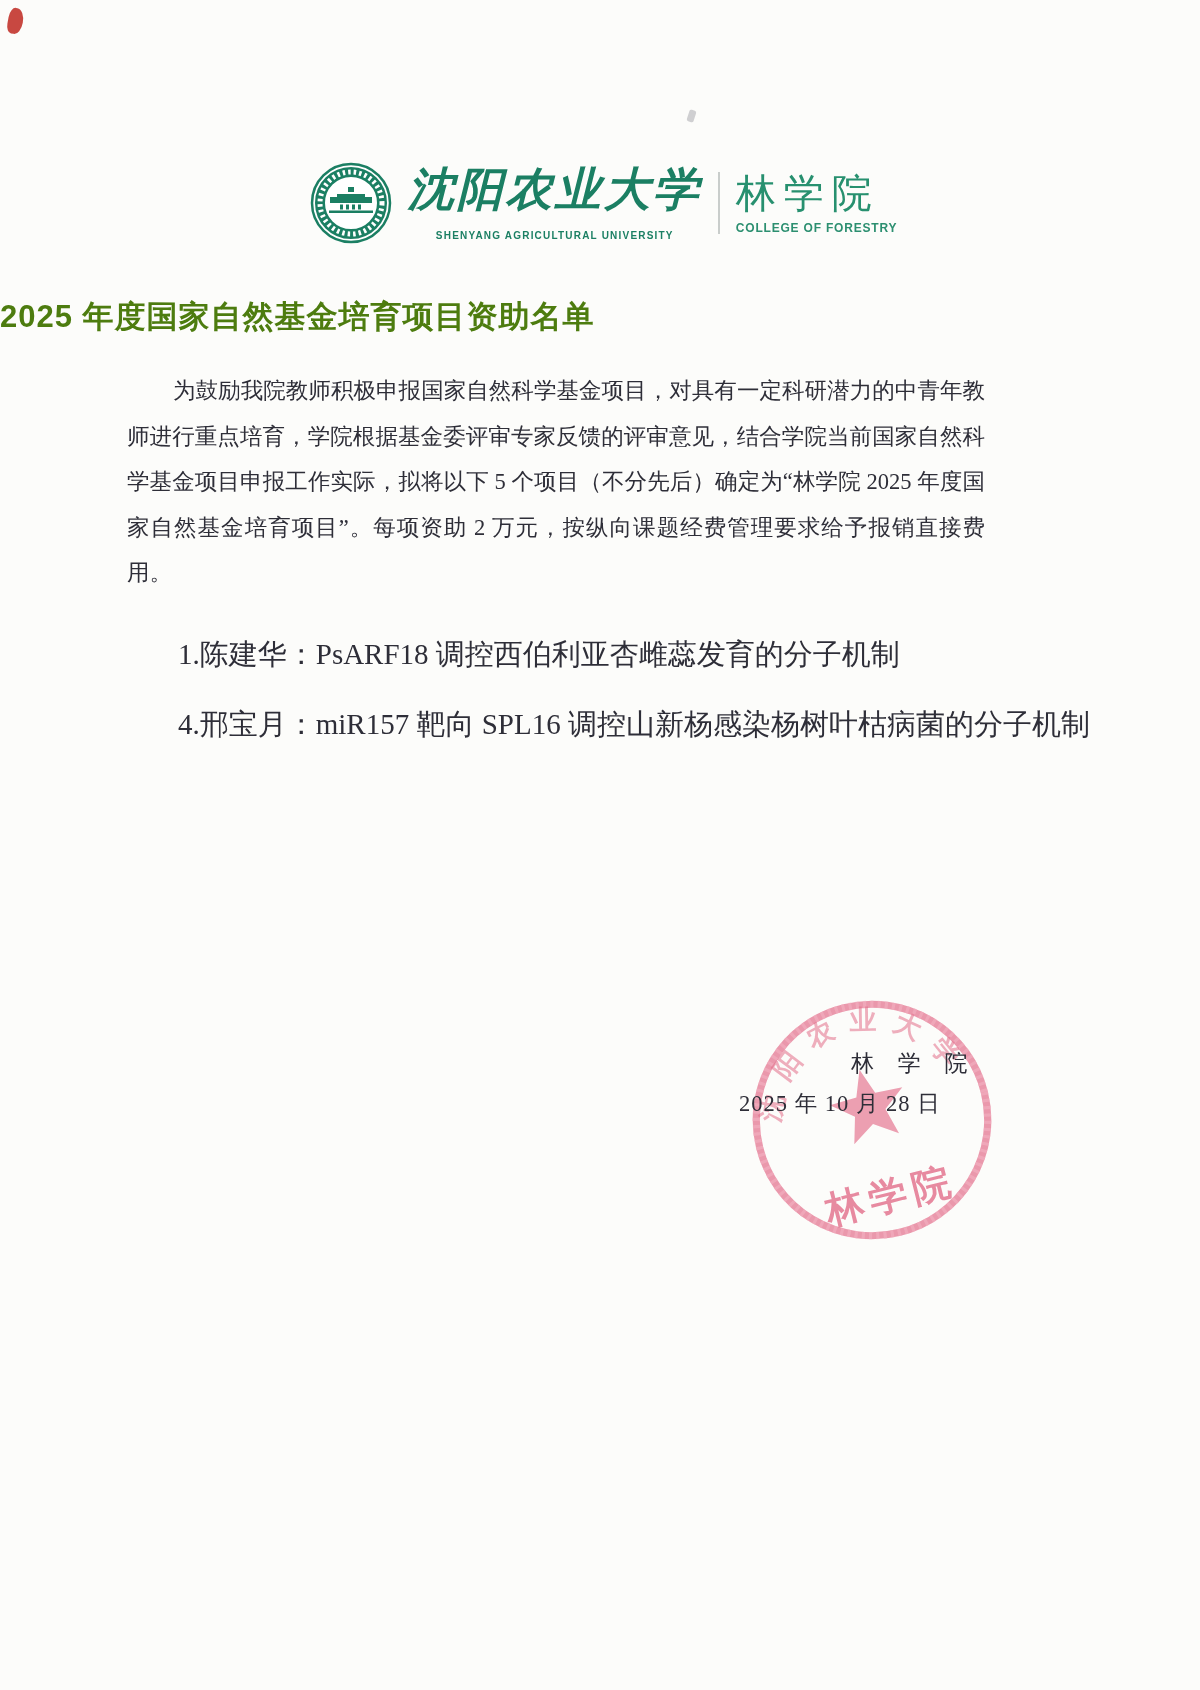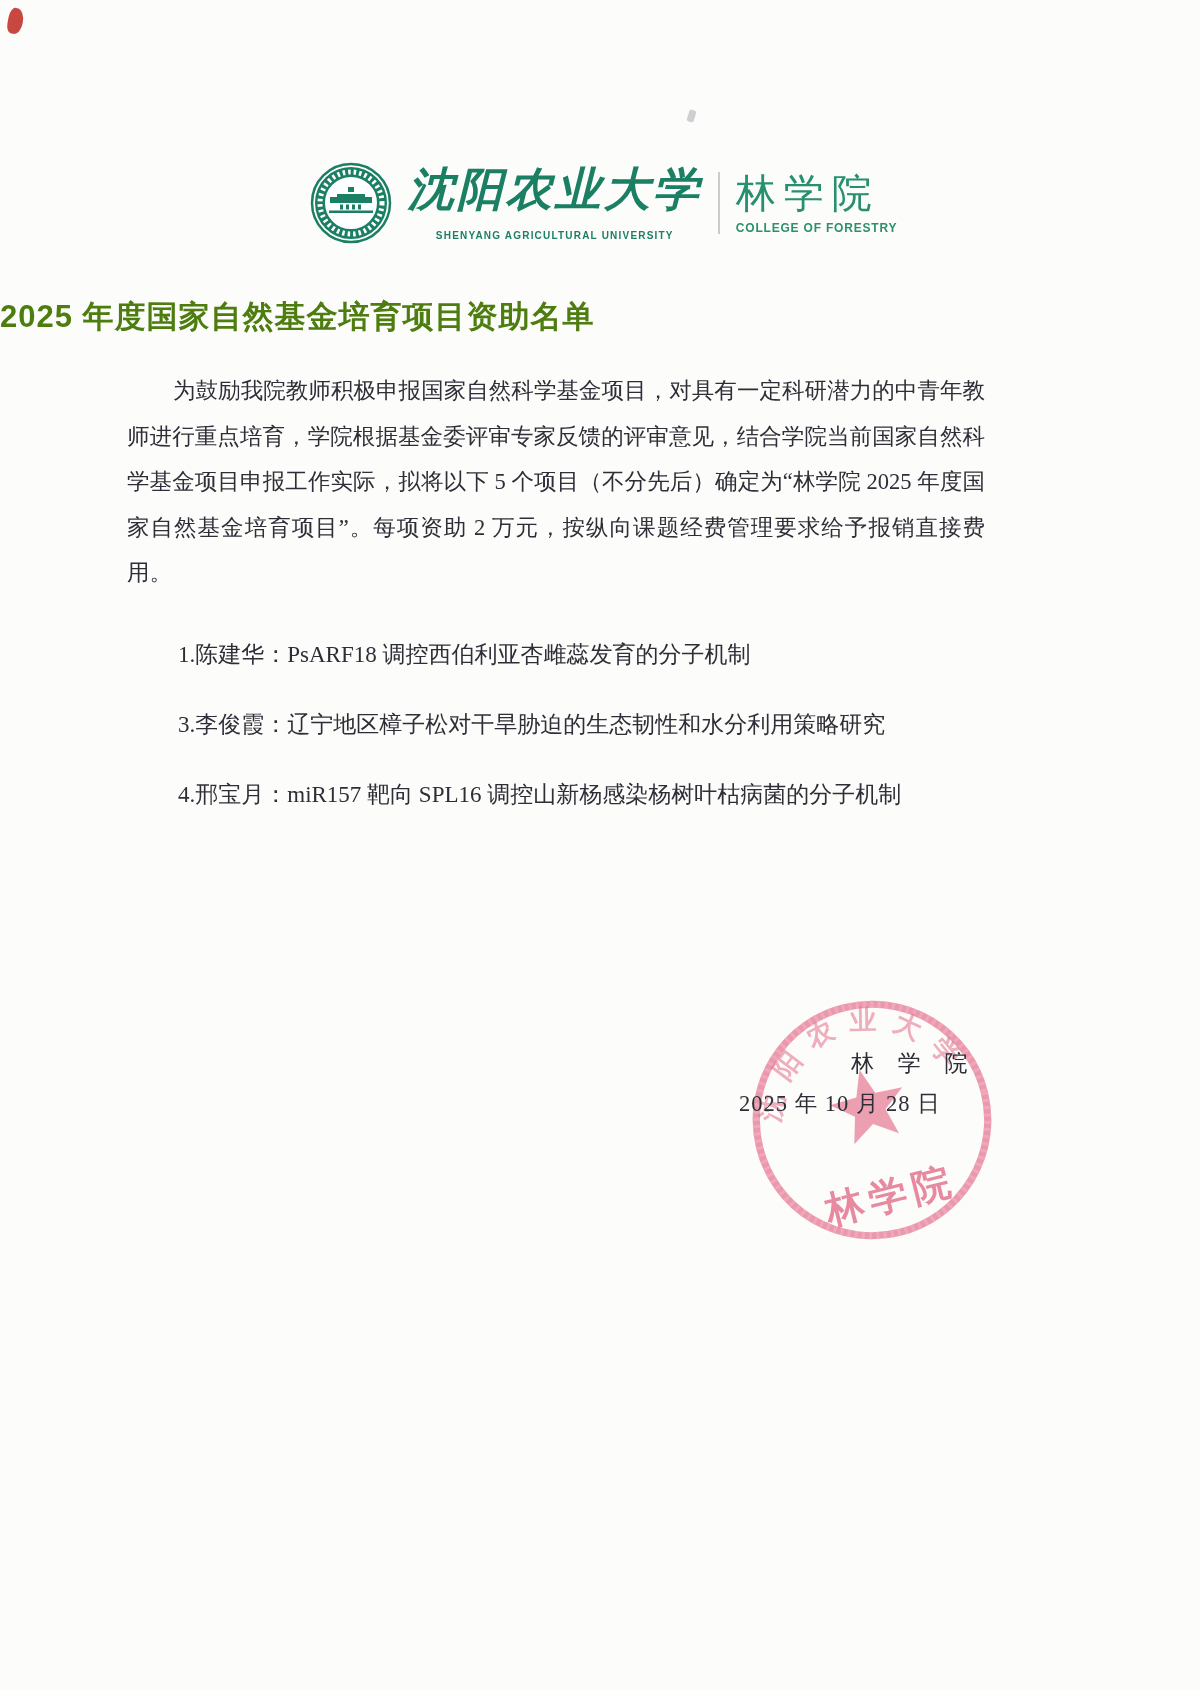--- a/index.html
+++ b/index.html
@@ -47,21 +47,21 @@
   
   .body-para {
     position:absolute; top:368px; left:127px; width:858px;
     font-size:22.5px; line-height:45.5px; color:#2e2e38;
     text-align:justify; text-indent:46px;
   }
 
   
   .projects { position:absolute; top:632px; left:178px; width:840px; }
   .project-line {
-    font-size:23px; line-height:45px; margin-bottom:25px;
+    font-size:29px; line-height:45px; margin-bottom:25px;
     color:#2e2e38; white-space:nowrap;
   }
 
   
   .sig-org  { position:absolute; top:1048px; left:851px; font-size:23px;
               letter-spacing:9px; color:#2e2e38; z-index:3; }
   .sig-date { position:absolute; top:1088px; left:739px; font-size:22.5px;
               letter-spacing:1px; color:#2e2e38; z-index:3; }
 
   
@@ -115,21 +115,20 @@
       <div class="college-en">COLLEGE OF FORESTRY</div>
     </div>
   </div>
 
   <div class="doc-title">2025 年度国家自然基金培育项目资助名单</div>
 
   <div class="body-para">为鼓励我院教师积极申报国家自然科学基金项目，对具有一定科研潜力的中青年教师进行重点培育，学院根据基金委评审专家反馈的评审意见，结合学院当前国家自然科学基金项目申报工作实际，拟将以下 5 个项目（不分先后）确定为“林学院 2025 年度国家自然基金培育项目”。每项资助 2 万元，按纵向课题经费管理要求给予报销直接费用。</div>
 
   <div class="projects">
     <div class="project-line">1.陈建华：PsARF18 调控西伯利亚杏雌蕊发育的分子机制</div>
-    <div class="project-line">3.李俊霞：辽宁地区樟子松对干旱胁迫的生态韧性和水分利用策略研究</div>
     <div class="project-line">4.邢宝月：miR157 靶向 SPL16 调控山新杨感染杨树叶枯病菌的分子机制</div>
   </div>
 
   <div class="sig-org">林 学 院</div>
   <div class="sig-date">2025 年 10 月 28 日</div>
 
   <svg class="stamp" viewBox="0 0 240 240">
     <defs>
       <path id="ringArc" d="M 35 97 A 88 88 0 0 1 205 97" fill="none"></path>
     </defs>

